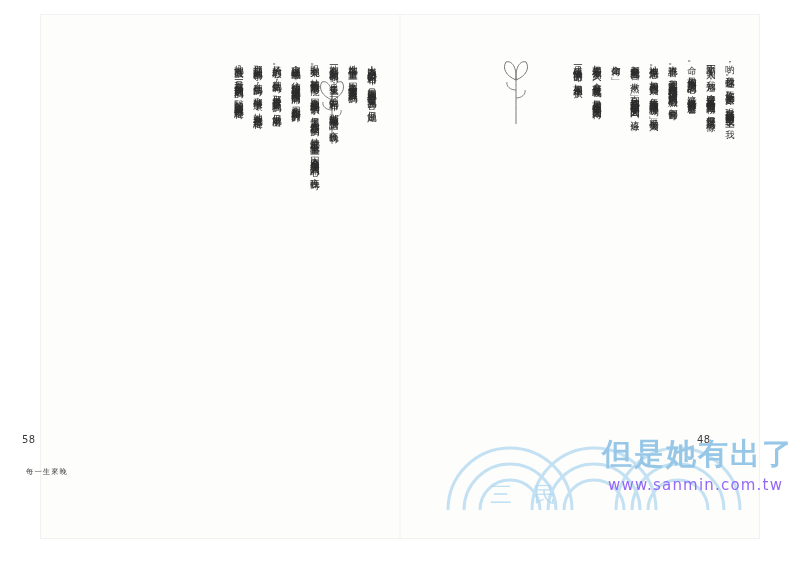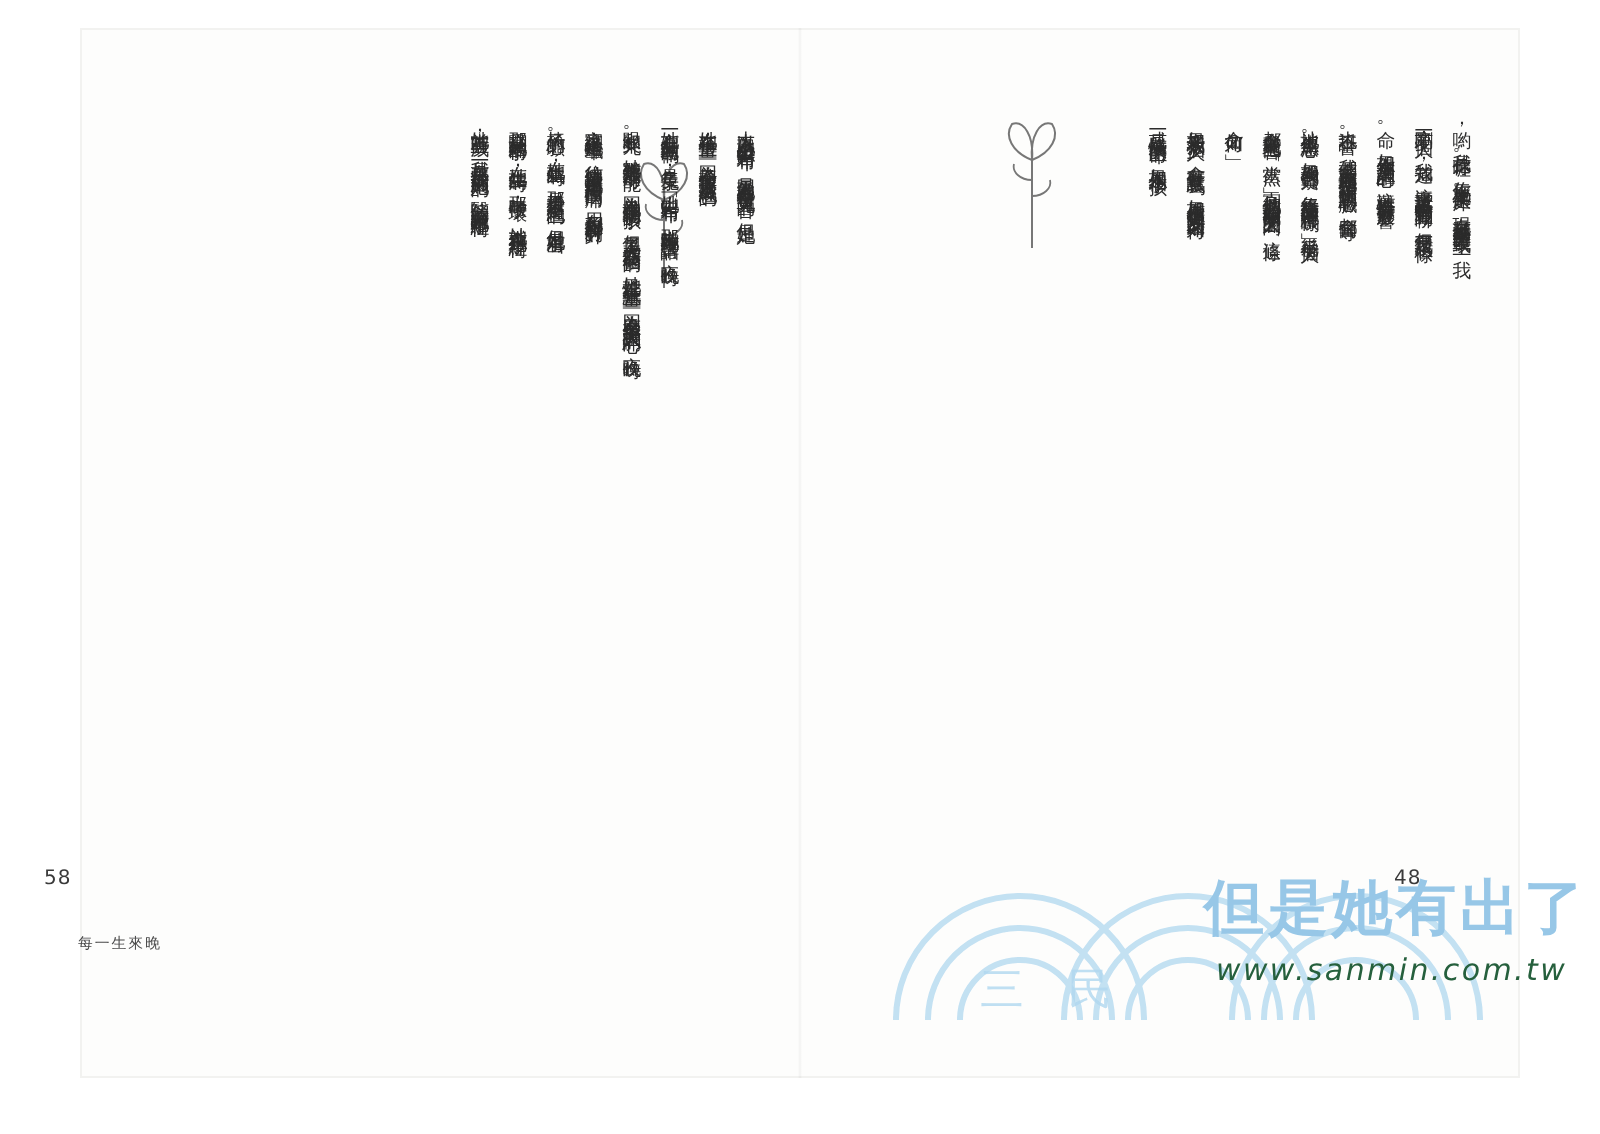--- a/index.html
+++ b/index.html
@@ -92,21 +92,21 @@
   .folio-left  { left: 22px;  top: 434px; }
   .folio-right { left: 697px; top: 434px; }
 
   .runfoot {
     position: absolute;
     font-size: 7.4px;
     color: #4a4a4a;
     line-height: 11px;
     font-family: "DejaVu Sans", "Liberation Serif", serif;
   }
-  .runfoot-left  { left: 39px; top: 466px; letter-spacing: 1px; }
+  .runfoot-left  { left: 26px; top: 466px; letter-spacing: 1px; }
   .runfoot-right {
     left: 640px;
     top: 462px;
     width: 120px;
     text-align: right;
     font-style: italic;
     font-family: "DejaVu Serif", "Liberation Serif", serif;
   }
   .runfoot-right span { display: block; }
 
@@ -129,25 +129,24 @@
     color: #8fc3e6;
     letter-spacing: 2px;
     font-family: "DejaVu Sans", "Liberation Sans", sans-serif;
     white-space: nowrap;
   }
   .wm-url {
     position: absolute;
     left: 178px;
     top: 78px;
     font-size: 15px;
-    color: #14532d;
+    color: #8b5cf6;
     letter-spacing: 1.2px;
     font-family: "DejaVu Sans", "Liberation Sans", sans-serif;
     white-space: nowrap;
-    font-style: italic;
   }
 </style>
 </head>
 <body>
 
 <div id="page">
 
   <div class="spread">
 
     <div class="gutter"></div>

